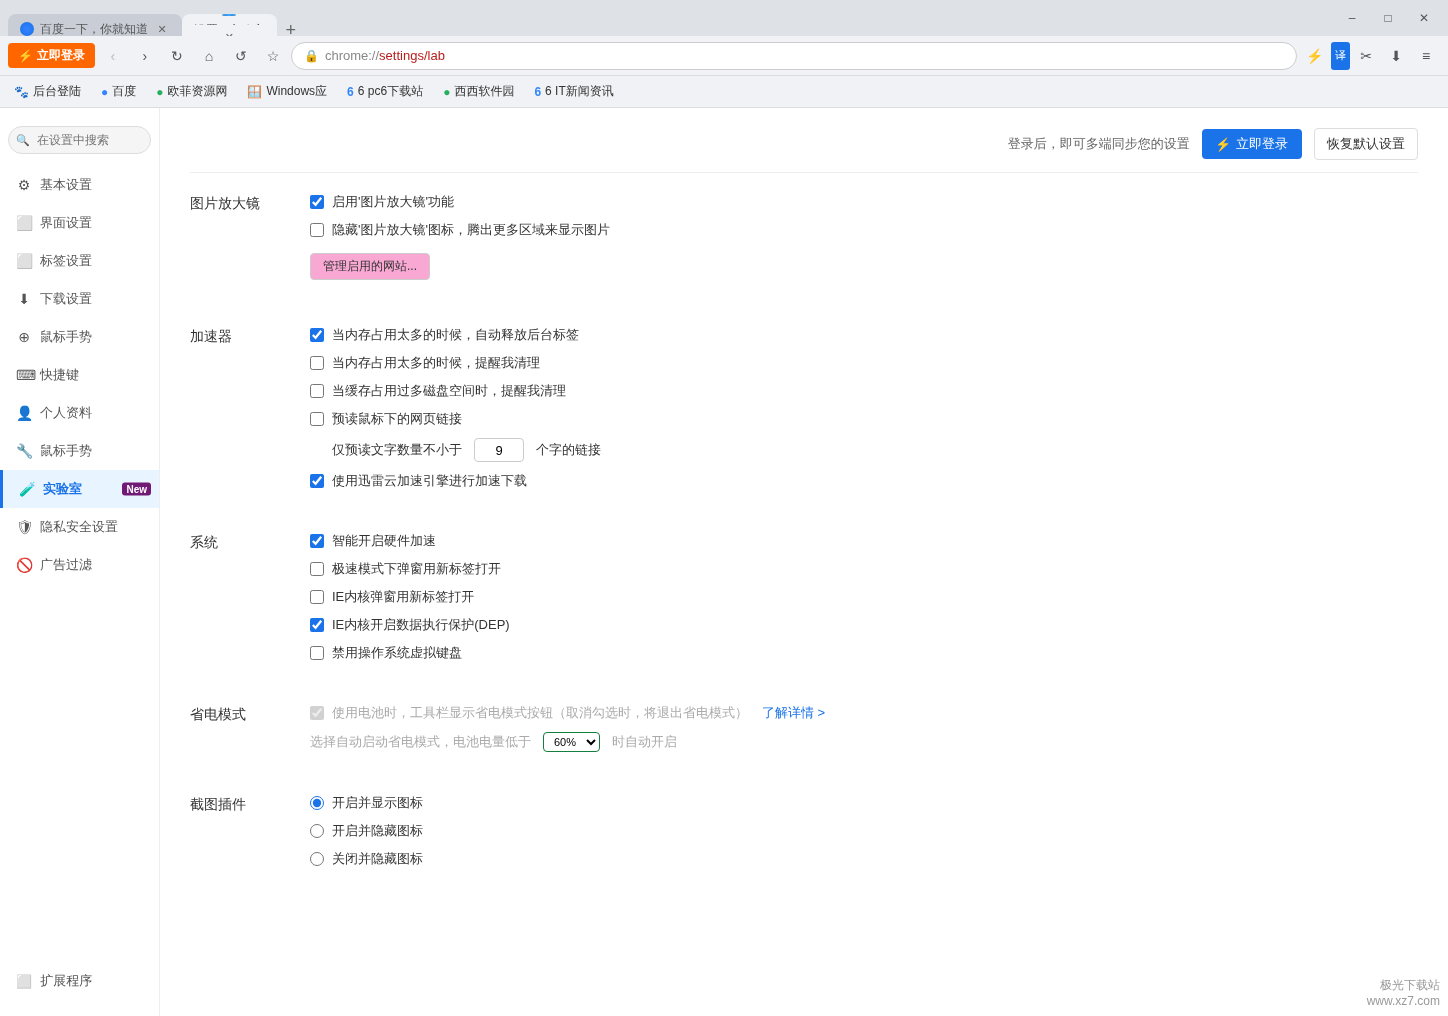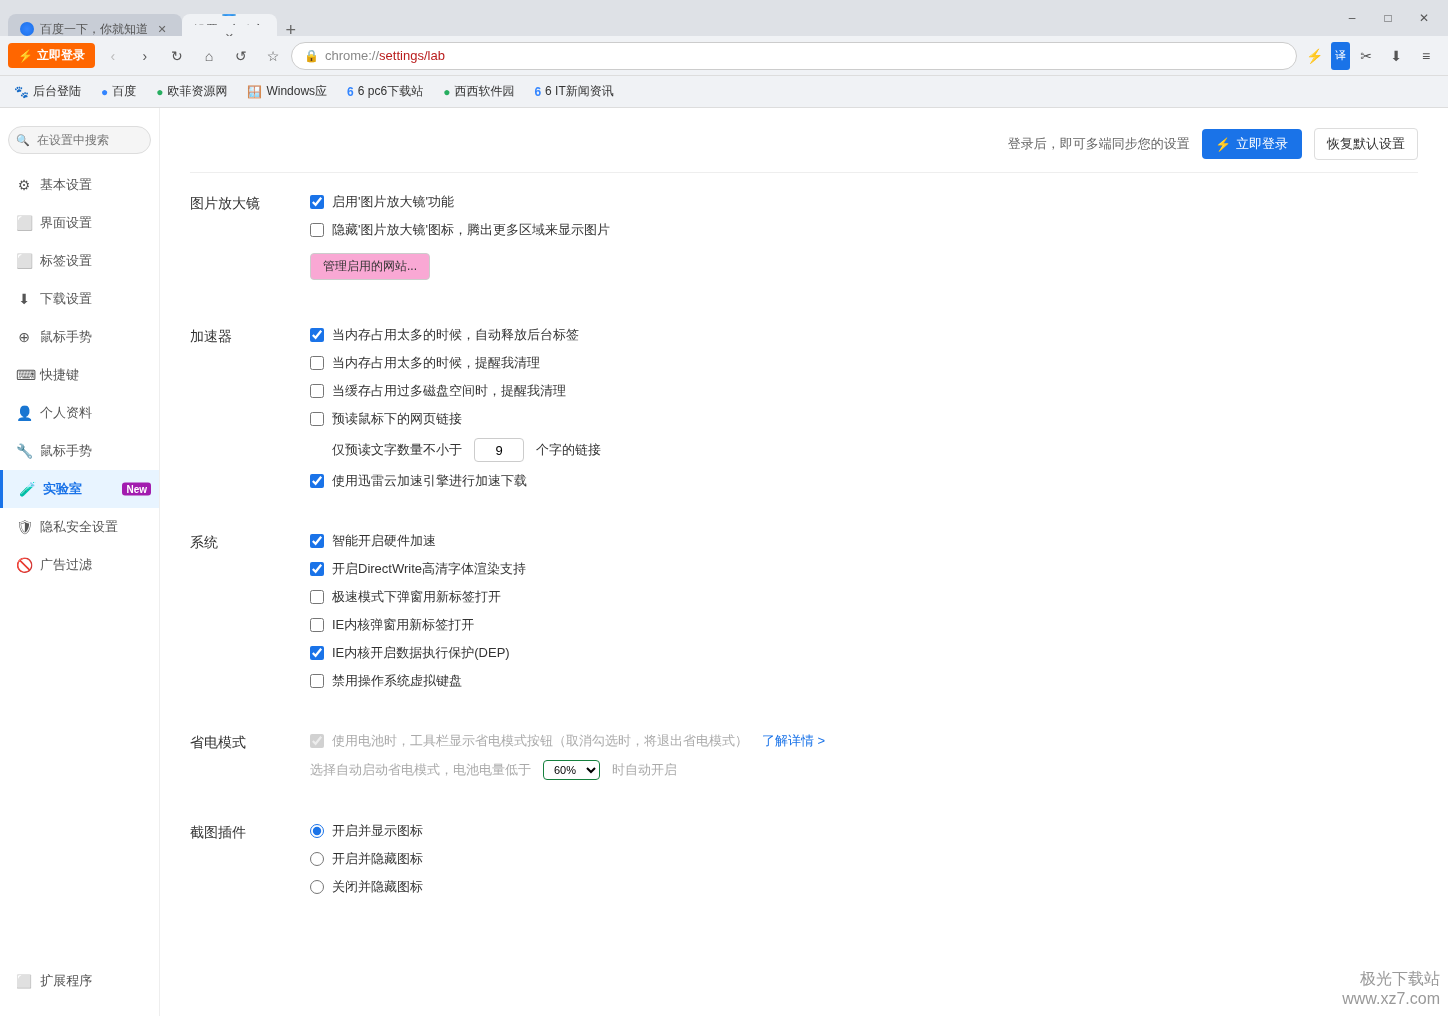--- a/index.html
+++ b/index.html
@@ -44,21 +44,21 @@
     .sidebar { width: 160px; background: #fff; border-right: 1px solid #eee; padding: 16px 0; display: flex; flex-direction: column; }
     .sidebar-title { font-size: 18px; font-weight: bold; color: #333; padding: 0 16px 16px; }
     .sidebar-search { margin: 2px 8px 12px; }
     .sidebar-search input { width: 100%; height: 28px; border: 1px solid #ddd; border-radius: 14px; padding: 0 10px 0 28px; font-size: 12px; background: #f5f5f5; outline: none; }
     .search-wrapper { position: relative; }
     .search-wrapper::before { content: '🔍'; position: absolute; left: 8px; top: 50%; transform: translateY(-50%); font-size: 11px; }
     .sidebar-nav { flex: 1; }
     .sidebar-item { display: flex; align-items: center; gap: 8px; padding: 10px 16px; cursor: pointer; font-size: 13px; color: #555; border-radius: 0; position: relative; }
     .sidebar-item.active { background: #e8f4ff; color: #1a73e8; border-left: 3px solid #1a73e8; font-weight: bold; }
     .sidebar-item .item-icon { font-size: 14px; width: 16px; text-align: center; }
-    .sidebar-item .new-badge { background: #a21caf; color: #fff; font-size: 10px; border-radius: 3px; padding: 1px 4px; position: absolute; right: 8px; top: 50%; transform: translateY(-50%); }
+    .sidebar-item .new-badge { background: #701a75; color: #fff; font-size: 10px; border-radius: 3px; padding: 1px 4px; position: absolute; right: 8px; top: 50%; transform: translateY(-50%); }
     .sidebar-bottom { padding: 10px 16px; display: flex; align-items: center; gap: 8px; font-size: 13px; color: #555; cursor: pointer; }
 
     
     .settings-main { flex: 1; padding: 20px 30px; overflow-y: auto; background: #fff; }
     .settings-header { display: flex; align-items: center; justify-content: space-between; margin-bottom: 20px; padding-bottom: 12px; border-bottom: 1px solid #eee; }
     .header-login-area { display: flex; align-items: center; gap: 12px; font-size: 13px; color: #666; }
     .login-btn-main { background: #1a73e8; color: #fff; border-radius: 4px; padding: 6px 14px; font-size: 13px; cursor: pointer; display: flex; align-items: center; gap: 4px; }
     .restore-btn { background: #fff; border: 1px solid #ddd; border-radius: 4px; padding: 6px 12px; font-size: 13px; cursor: pointer; color: #333; }
 
     .setting-section { margin-bottom: 32px; display: flex; gap: 0; }
@@ -74,21 +74,21 @@
 
     .inline-input { width: 50px; height: 24px; border: 1px solid #ccc; border-radius: 4px; text-align: center; font-size: 13px; margin: 0 4px; }
 
     .link-btn { color: #1a73e8; cursor: pointer; font-size: 13px; text-decoration: none; }
 
     .disabled-text { color: #aaa; }
 
     .dropdown-select { border: 1px solid #15803d; border-radius: 4px; padding: 2px 6px; font-size: 11px; cursor: pointer; background: #fff; }
 
     
-    .watermark { position: fixed; bottom: 8px; right: 8px; font-size: 16px; color: #999; text-align: right; }
+    .watermark { position: fixed; bottom: 8px; right: 8px; font-size: 12px; color: #999; text-align: right; }
   </style>
 </head>
 <body>
 
 <div class="browser-frame">
 
   <div class="title-bar">
     <div class="tab-bar">
 
       <div class="tab inactive">
@@ -317,26 +317,20 @@
         <div class="section-label">系统</div>
         <div class="section-content">
           <div class="setting-row">
             <label>
               <input type="checkbox" class="checkbox-input" checked="" style="">
               <span>智能开启硬件加速</span>
             </label>
           </div>
           <div class="setting-row">
             <label>
-              <input type="checkbox" class="checkbox-input" checked="" style="">
-              <span>开启DirectWrite高清字体渲染支持</span>
-            </label>
-          </div>
-          <div class="setting-row">
-            <label>
               <input type="checkbox" class="checkbox-input" style="">
               <span>极速模式下弹窗用新标签打开</span>
             </label>
           </div>
           <div class="setting-row">
             <label>
               <input type="checkbox" class="checkbox-input" style="">
               <span>IE内核弹窗用新标签打开</span>
             </label>
           </div>

